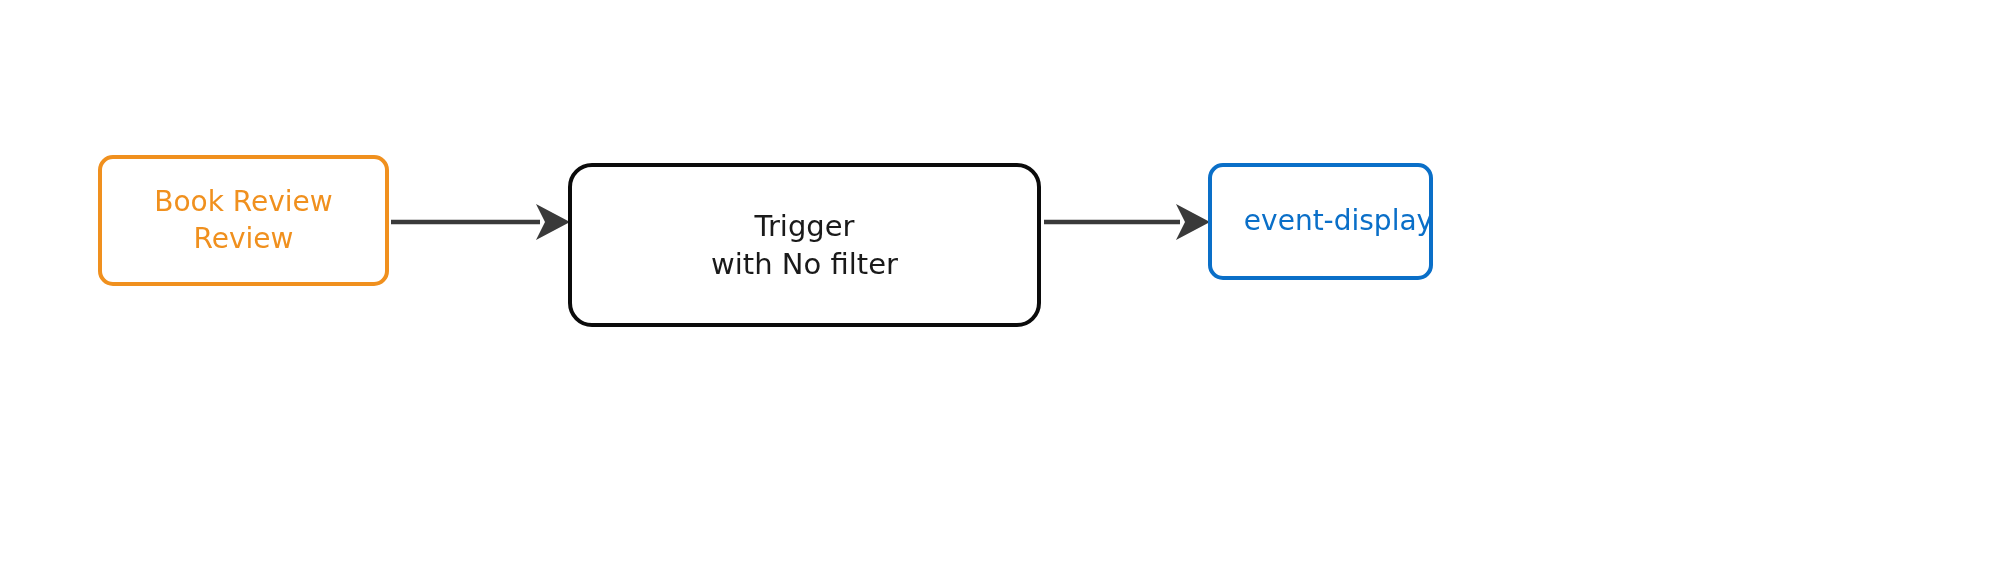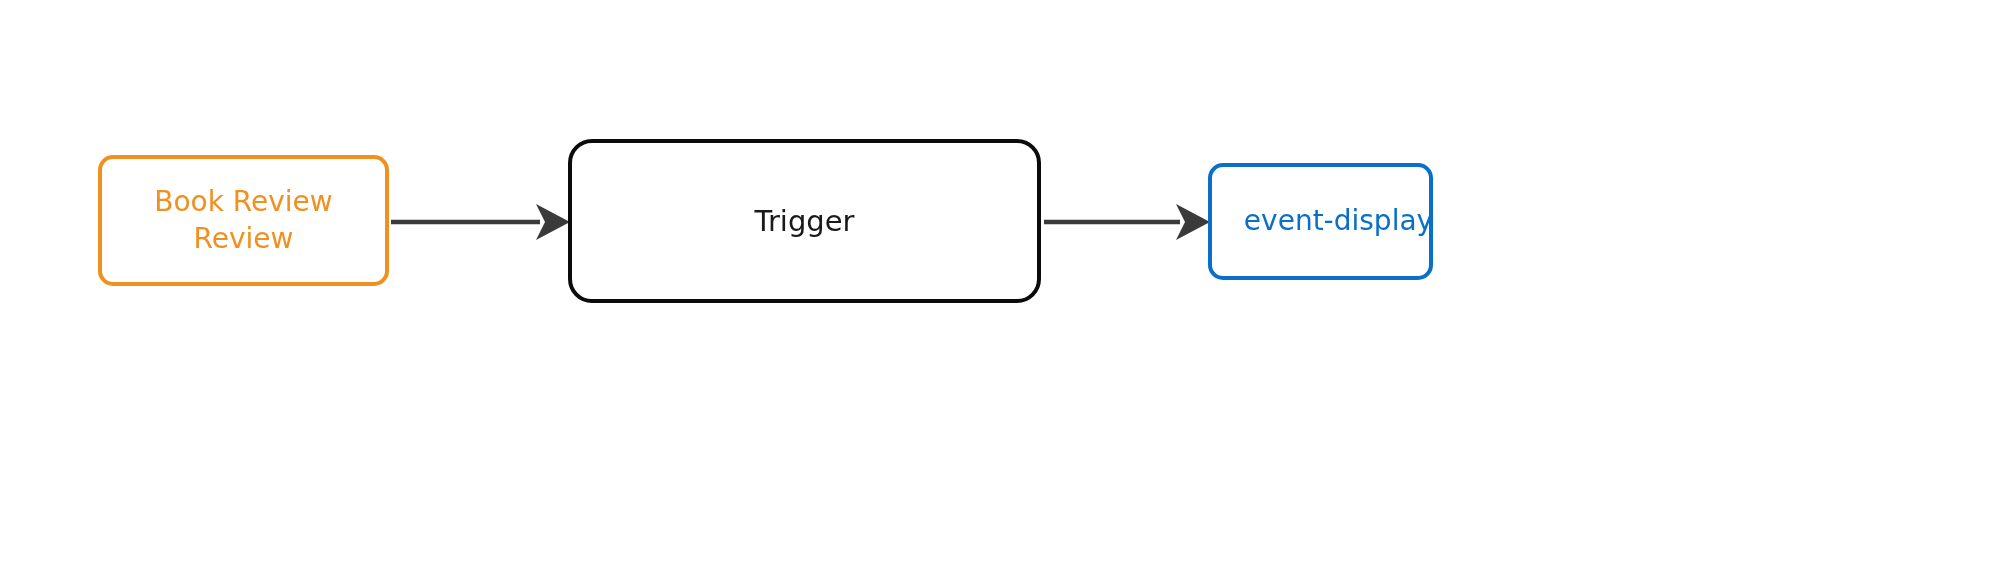--- a/index.html
+++ b/index.html
@@ -108,21 +108,22 @@
       <path class="edge-path" d="M 1044 222 L 1180 222" style="stroke: rgb(58, 58, 58);"></path>
       <polygon class="edge-head" points="1176,204 1210,222 1176,240 1185,222" style="fill: rgb(58, 58, 58);"></polygon>
     </g>
   </svg>
 
   <div class="node" id="node-broker" style="border-color: rgb(240, 144, 30); color: rgb(240, 144, 30); background: rgb(255, 255, 255);">
     <span class="node-line">Book Review</span>
     <span class="node-line">Review</span>
   </div>
 
-  <div class="node" id="node-trigger" style="border-color: rgb(11, 11, 11); color: rgb(26, 26, 26); background: rgb(255, 255, 255);">
+  <div class="node" id="node-trigger" style="border-color: rgb(11, 11, 11); color: rgb(26, 26, 26); background: rgb(255, 255, 255); margin-top: 24px;">
     <span class="node-line">Trigger</span>
+    <span class="node-line">with No filter</span>
   </div>
 
   <div class="node" id="node-sink" style="border-color: rgb(10, 111, 200); color: rgb(10, 111, 200); background: rgb(255, 255, 255); padding-left: 36px;">
     <span class="node-line">event-display</span>
   </div>
 
 </div>
 
 </body></html>

